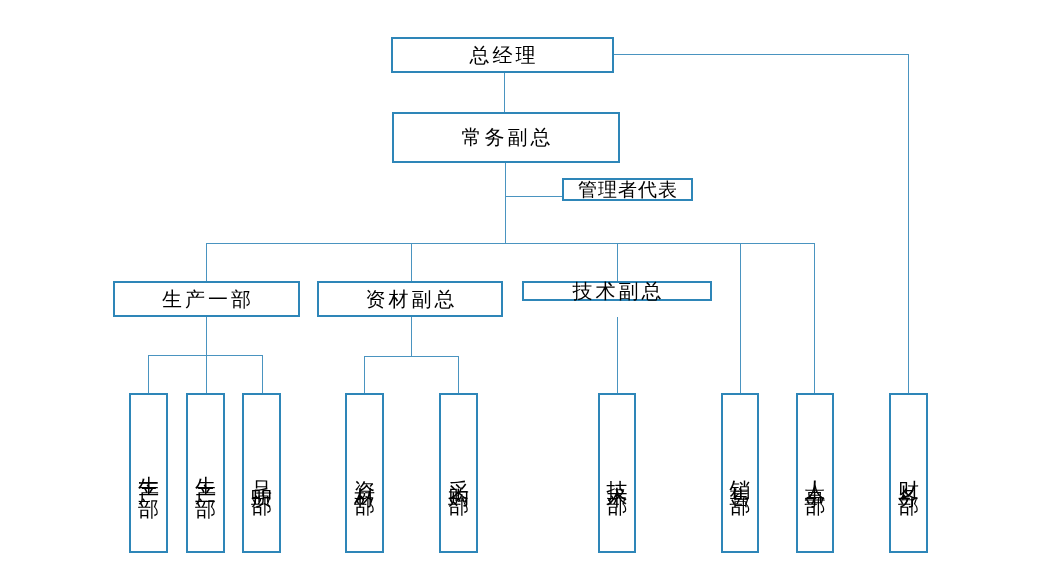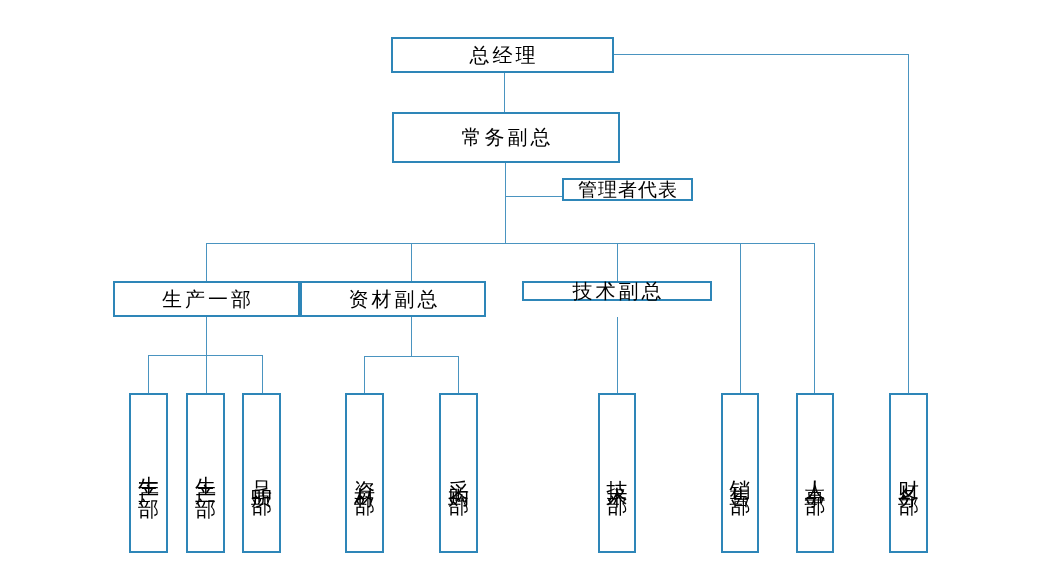--- a/index.html
+++ b/index.html
@@ -75,21 +75,21 @@
   </div>
   <div class="node h-node" style="left:392px;top:112px;width:228px;height:51px">
     <span class="label">常务副总</span>
   </div>
   <div class="node h-node" style="left:562px;top:178px;width:131px;height:23px;font-size:19px;letter-spacing:1px;text-indent:1px">
     <span class="label">管理者代表</span>
   </div>
   <div class="node h-node" style="left:113px;top:281px;width:187px;height:36px">
     <span class="label">生产一部</span>
   </div>
-  <div class="node h-node" style="left:300px;top:281px;width:186px;height:36px">
+  <div class="node h-node" style="left:317px;top:281px;width:186px;height:36px">
     <span class="label">资材副总</span>
   </div>
   <div class="node h-node" style="left:522px;top:281px;width:190px;height:20px">
     <span class="label">技术副总</span>
   </div>
 
   <div class="node v-node" style="left:129px;top:393px;width:39px;height:160px">
     <span class="label">生产一部</span>
   </div>
   <div class="node v-node" style="left:186px;top:393px;width:39px;height:160px">

